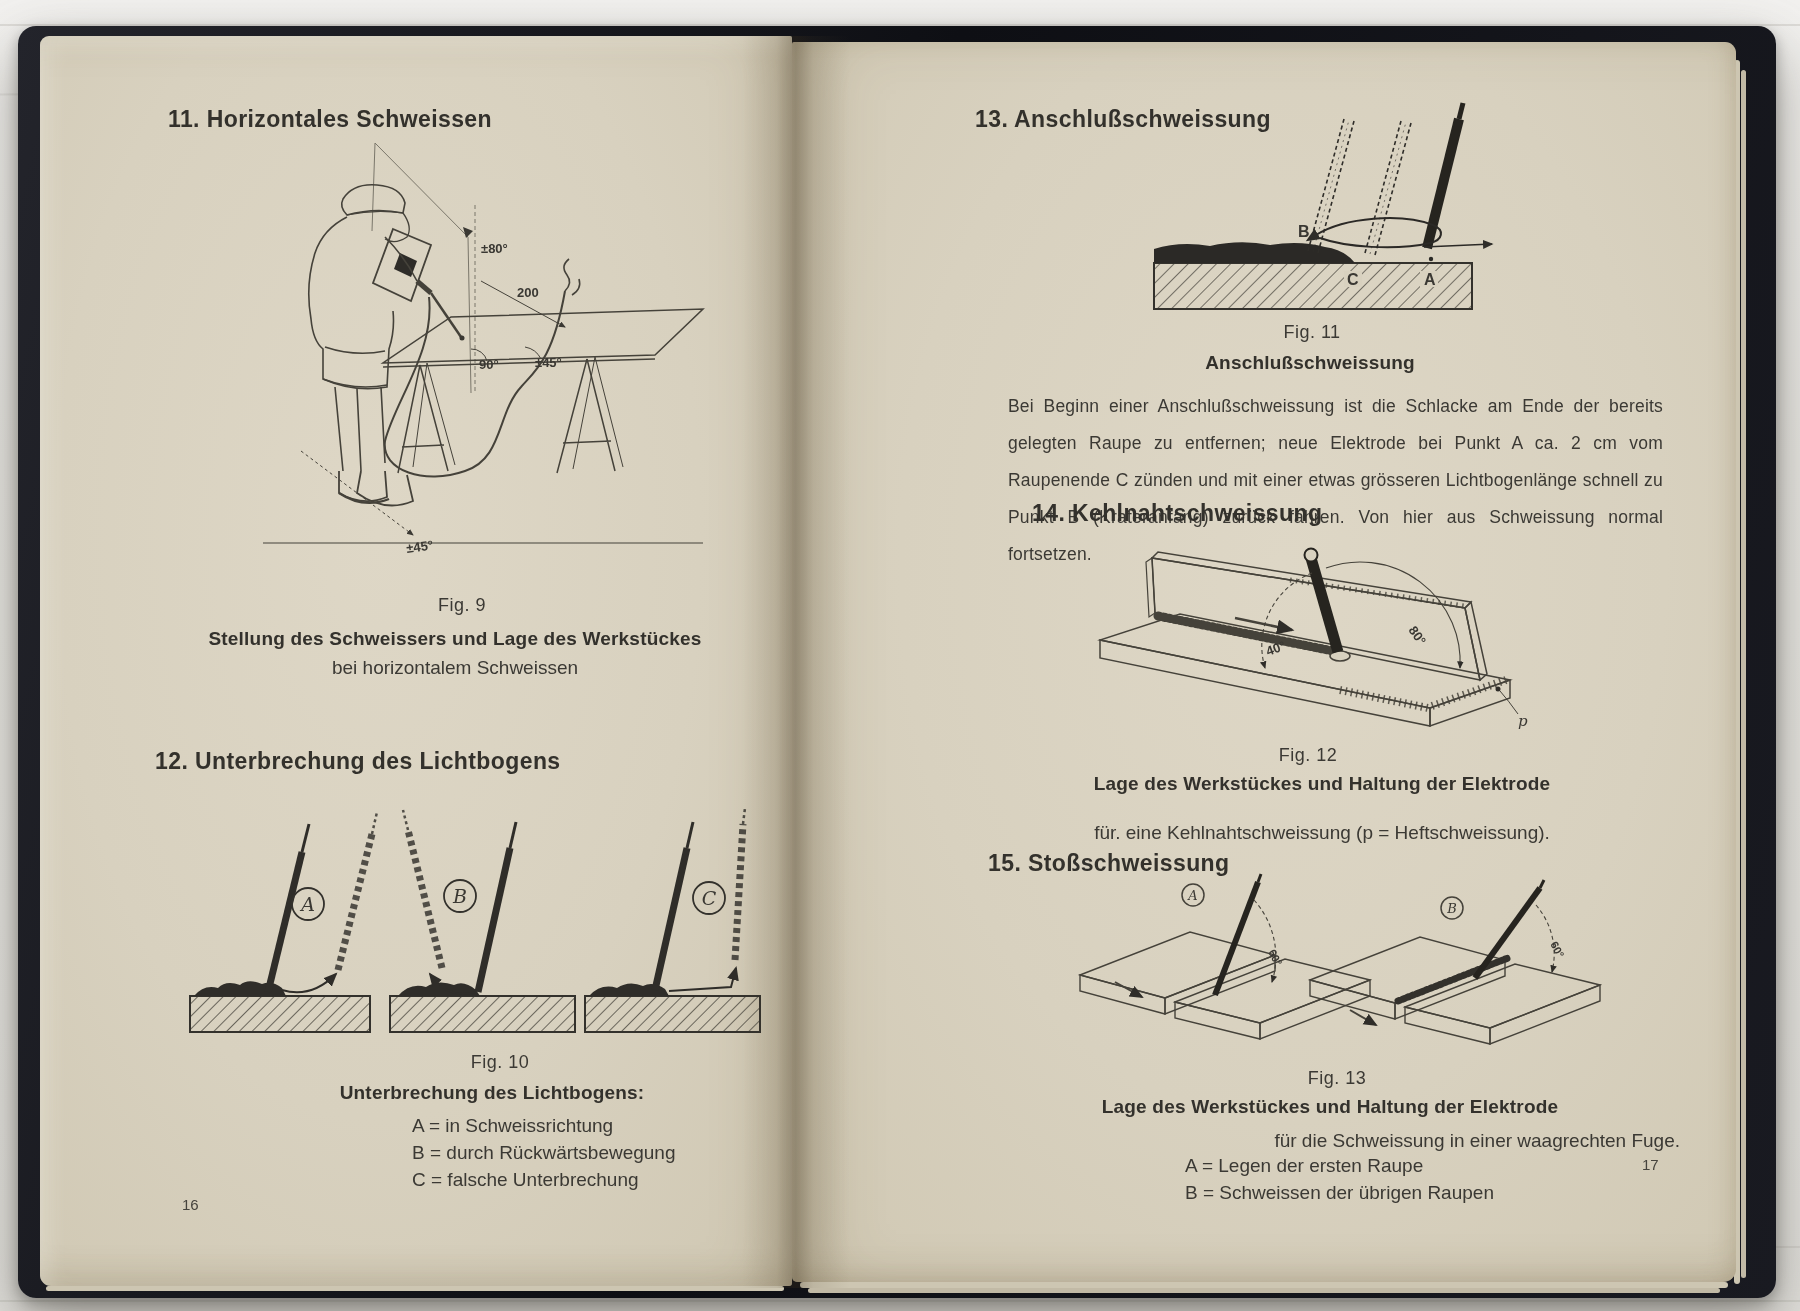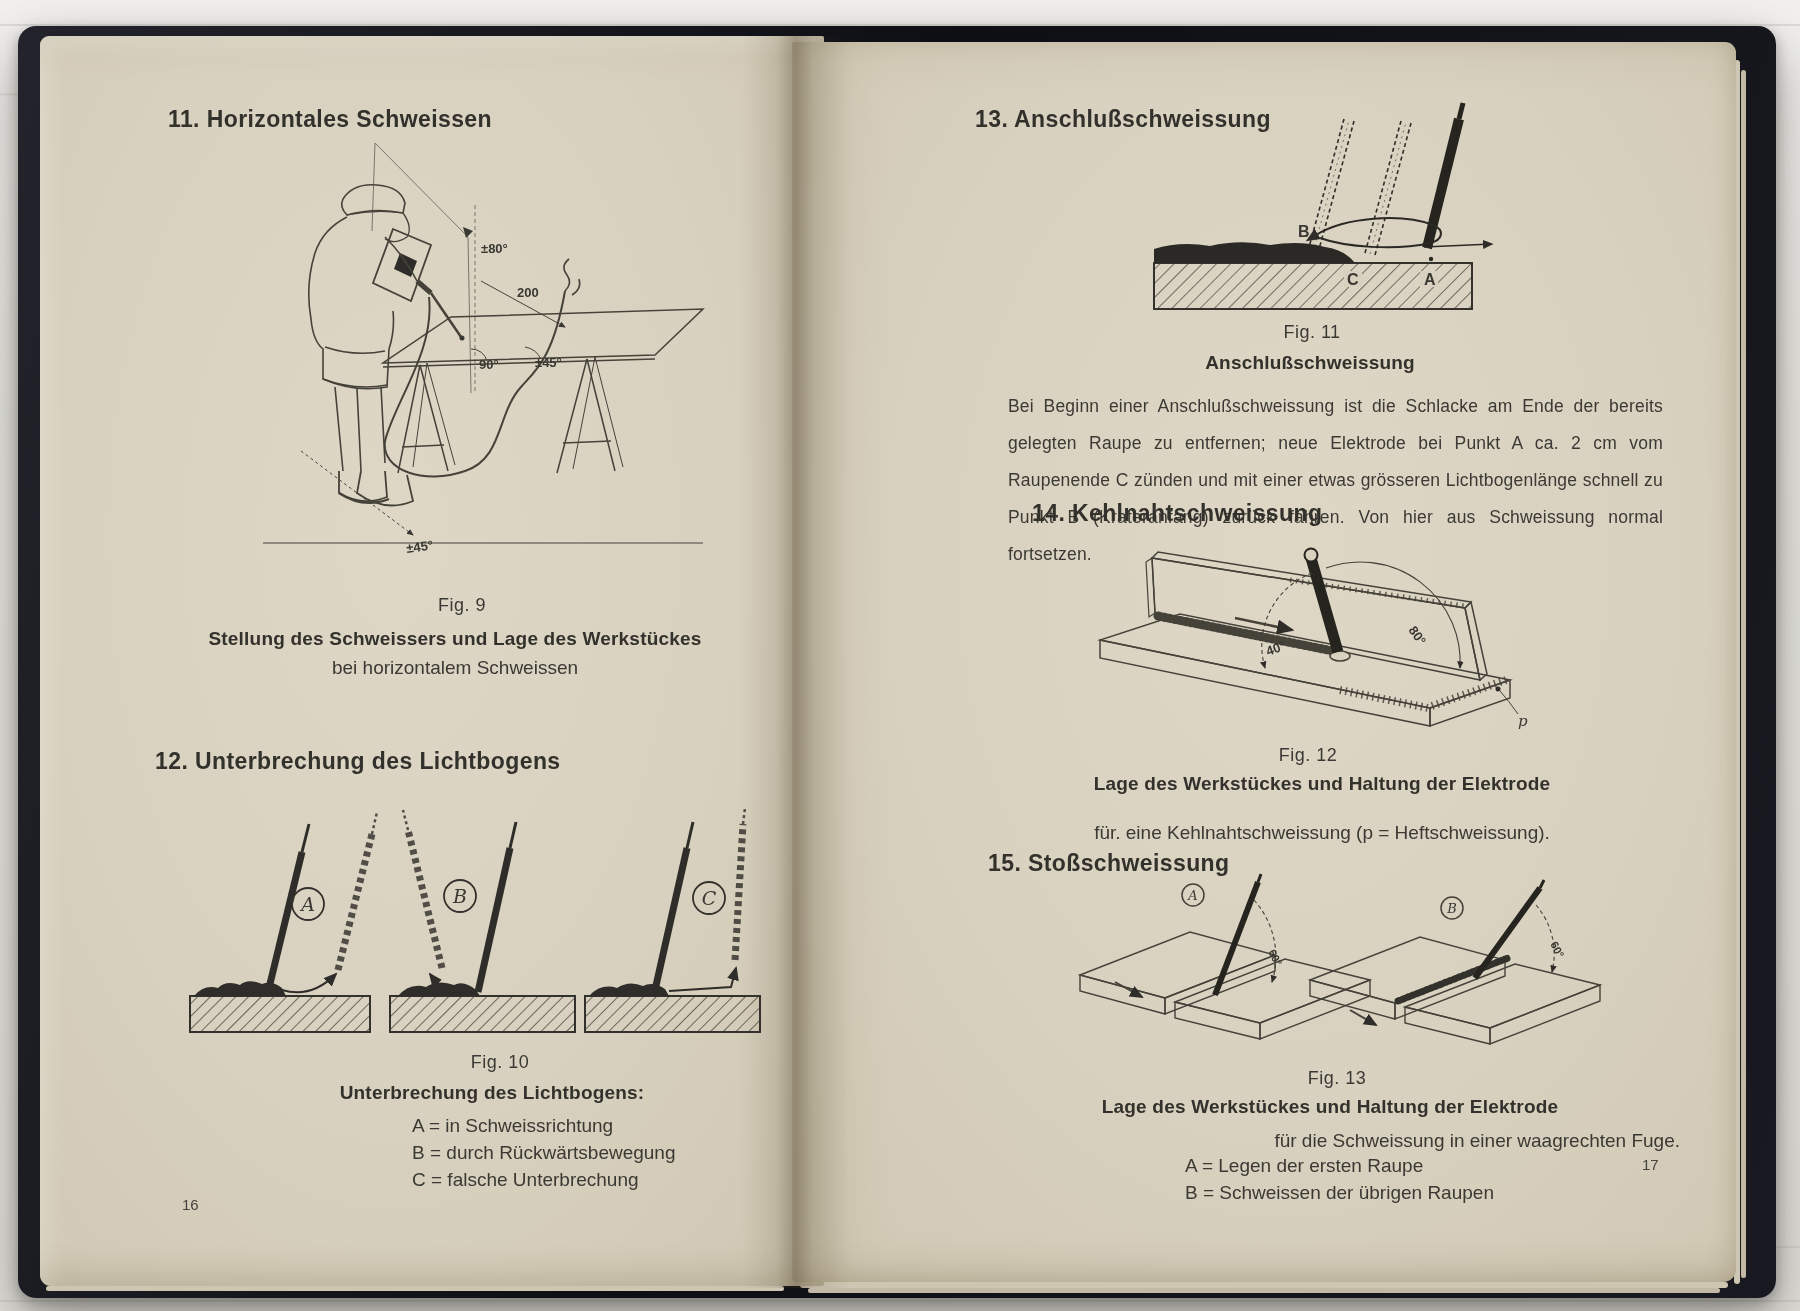--- a/index.html
+++ b/index.html
@@ -9,21 +9,21 @@
   .abs{position:absolute;}
   .plank{position:absolute;height:2px;background:rgba(148,146,138,.45);}
   #cover{position:absolute;left:18px;top:26px;width:1758px;height:1272px;border-radius:18px;
          background:linear-gradient(105deg,#23242b 0%,#0e0f14 45%,#191a21 100%);
          box-shadow:0 26px 60px rgba(98,95,86,.6),0 5px 14px rgba(0,0,0,.3);}
   #left-page{position:absolute;left:40px;top:36px;width:752px;height:1250px;
          border-radius:9px 2px 3px 11px;
          background:radial-gradient(ellipse at 45% 40%,#ded7c6 0%,#d8d1bf 55%,#cfc7b2 100%);
          box-shadow:inset -42px 0 60px -22px rgba(104,85,50,.28),
                     inset 8px 8px 20px rgba(255,255,248,.32),
-                    inset 0 -20px 32px -14px rgba(92,76,46,.18);padding-left:32px;}
+                    inset 0 -20px 32px -14px rgba(92,76,46,.18);}
   #right-page{position:absolute;left:792px;top:42px;width:944px;height:1240px;
          border-radius:2px 11px 13px 5px;
          background:radial-gradient(ellipse at 52% 42%,#ded7c6 0%,#d8d1bf 55%,#d0c8b3 100%);
          box-shadow:inset 46px 0 70px -26px rgba(104,85,50,.30),
                     inset -12px 0 26px -10px rgba(120,100,60,.22),
                     inset 0 -20px 32px -14px rgba(92,76,46,.15);}
   #gutter{position:absolute;left:742px;top:36px;width:108px;height:1252px;pointer-events:none;
          background:linear-gradient(90deg,rgba(74,62,40,0) 0%,rgba(74,62,40,.10) 32%,rgba(60,48,28,.30) 50%,rgba(74,62,40,.12) 66%,rgba(74,62,40,0) 100%);}
   .stack{position:absolute;background:#cdc6b2;}
   .sec{font-weight:bold;font-size:23px;letter-spacing:.4px;color:#33312c;white-space:nowrap;}

